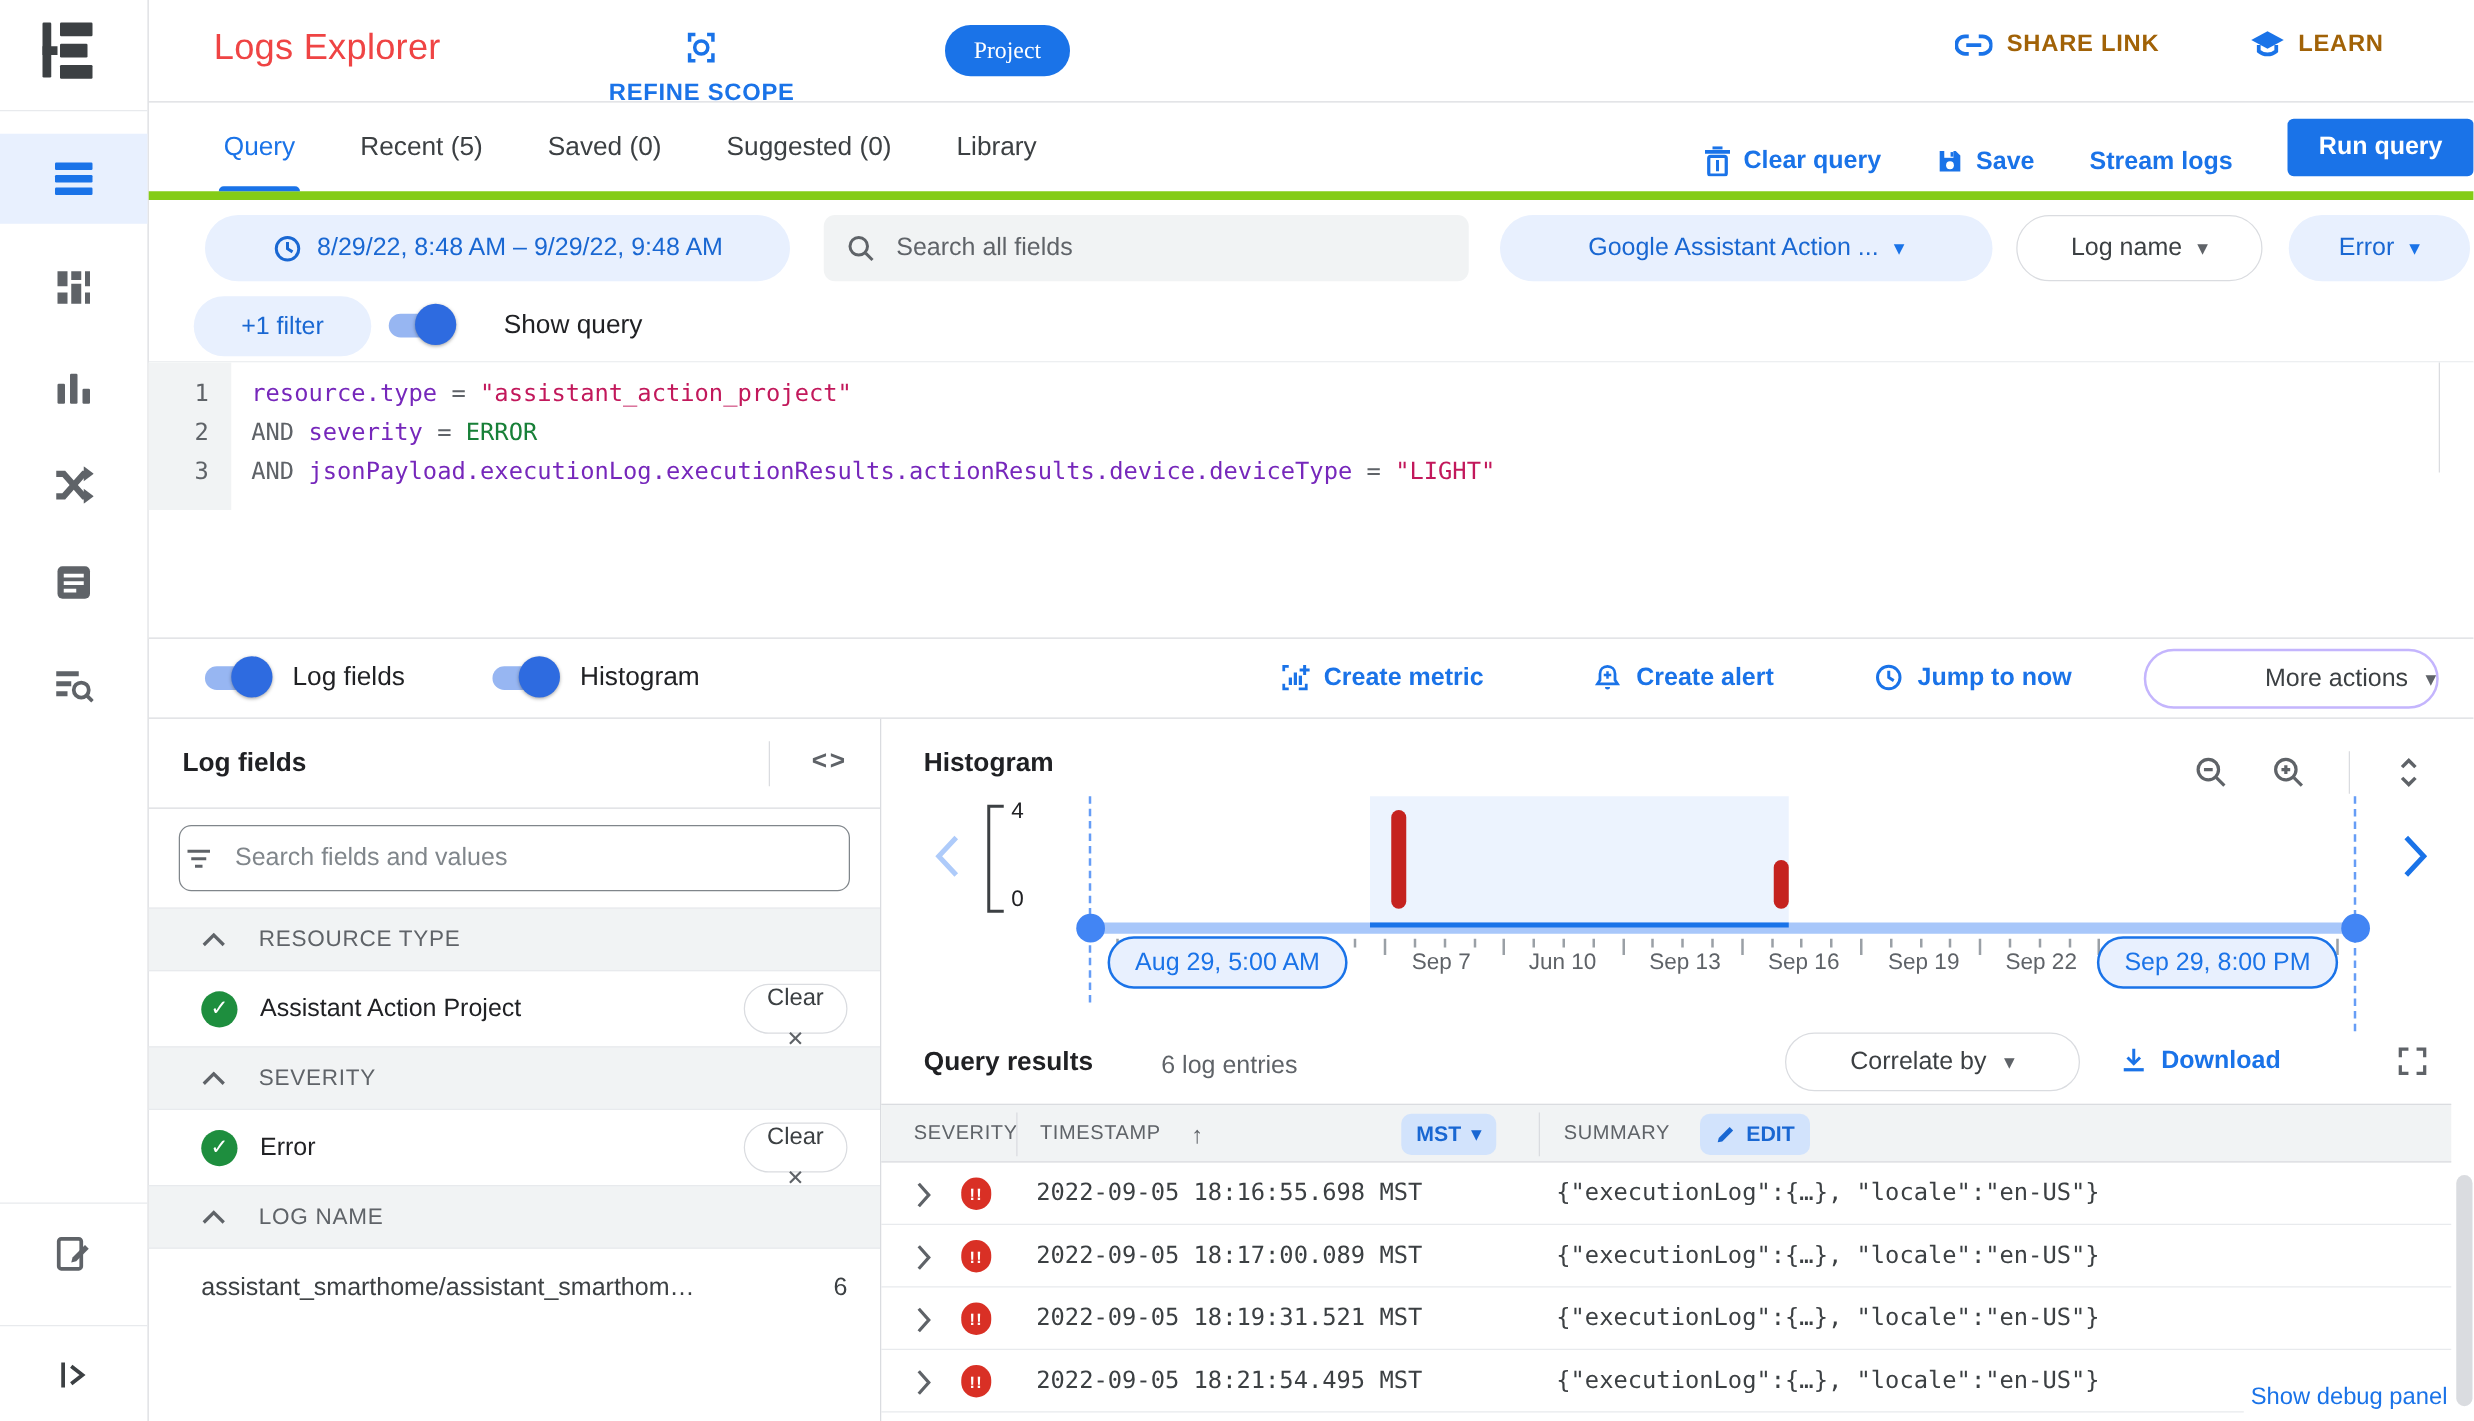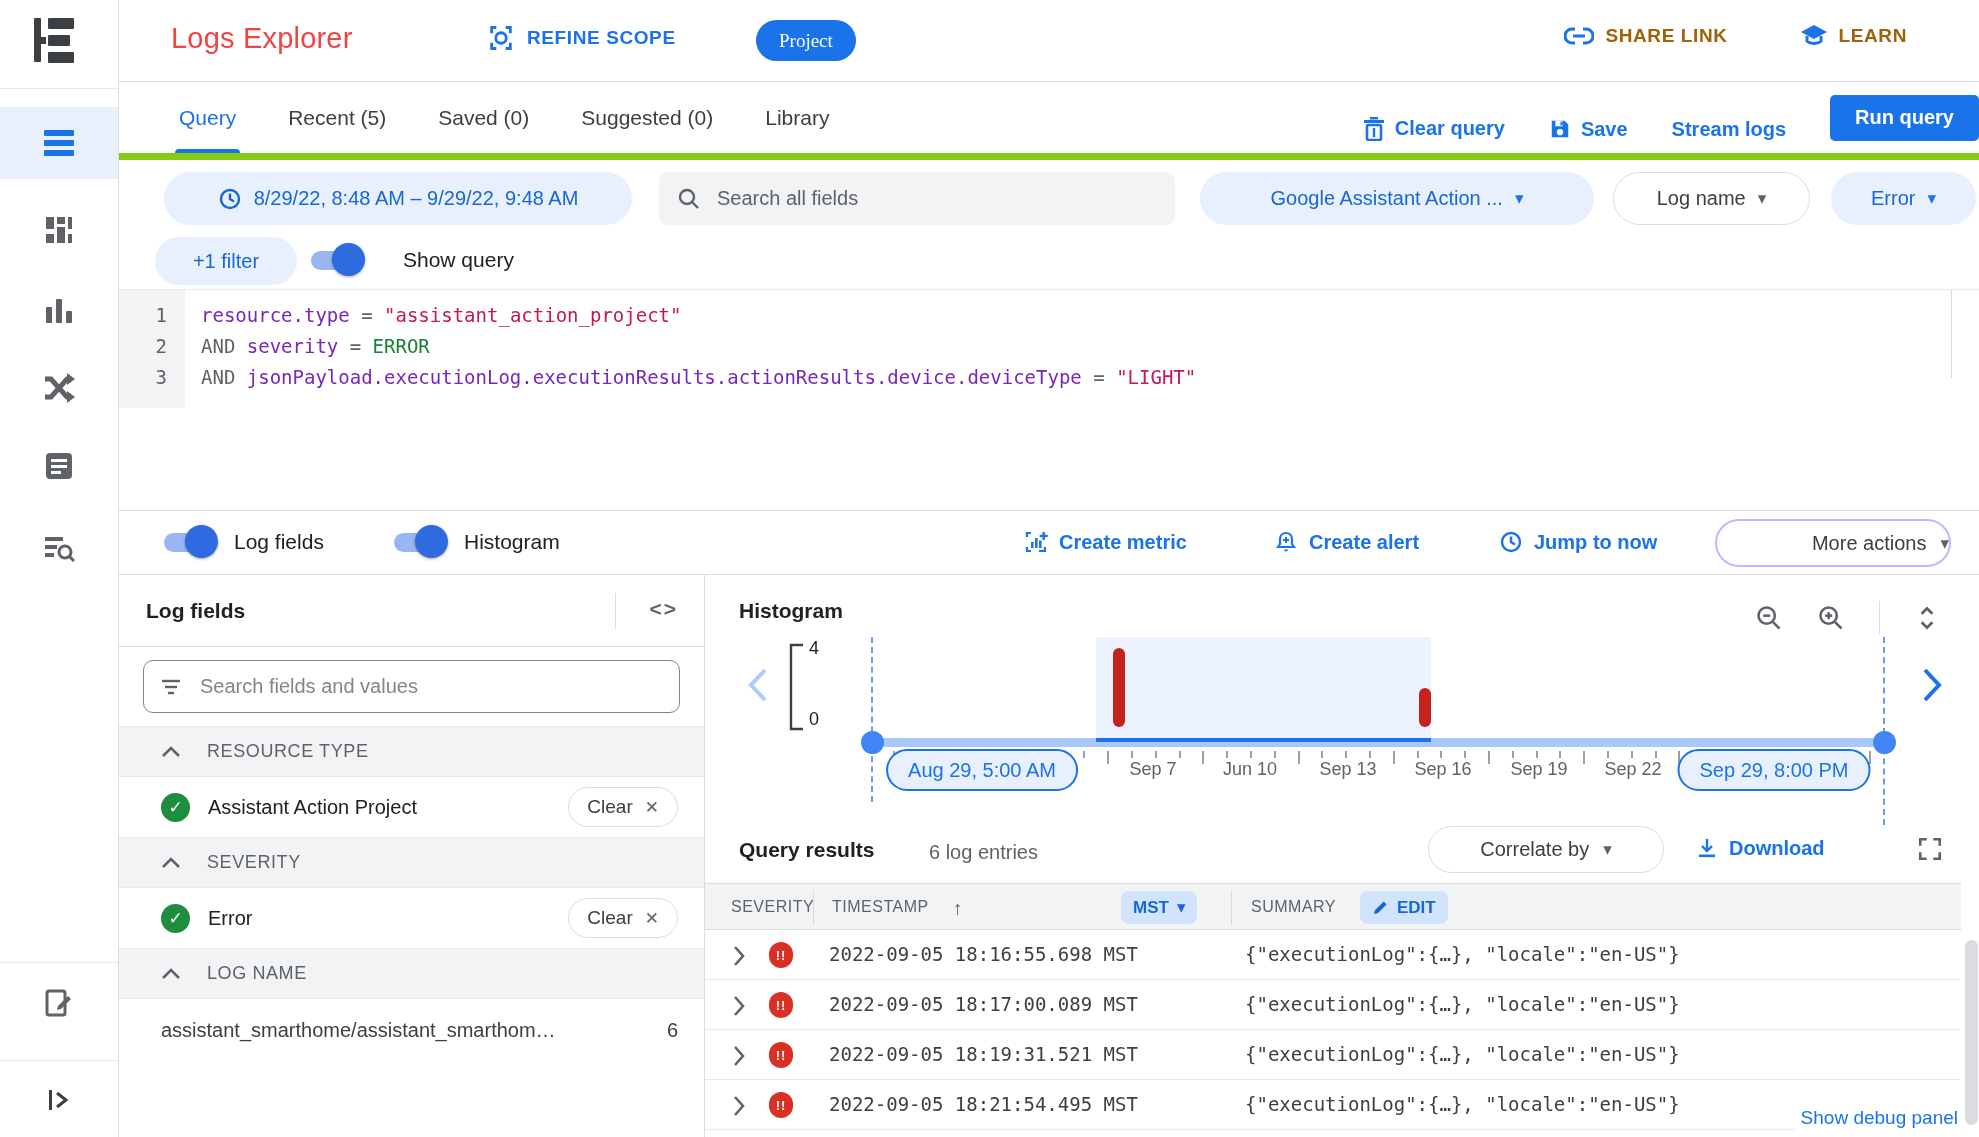--- a/index.html
+++ b/index.html
@@ -15,21 +15,21 @@
   .sb-div{position:absolute;left:0;width:118px;height:1px;background:#e8eaed;}
   .sb-item{position:absolute;left:0;width:118px;height:64px;display:flex;align-items:center;justify-content:center;cursor:pointer;}
   .sb-item.active{background:#e8f0fe;height:72px;}
 
   
   .main{position:absolute;left:119px;top:0;width:1860px;height:1137px;}
 
   .topbar{position:relative;height:82px;border-bottom:1px solid #dadce0;}
   .page-title{position:absolute;left:52px;top:22px;font-size:29px;color:#ef4444;letter-spacing:.2px;}
   .refine{position:absolute;left:368px;top:24px;display:flex;align-items:center;gap:12px;color:#1a73e8;
-          font-size:19px;font-weight:bold;letter-spacing:.6px;cursor:pointer;}
+          font-size:19px;font-weight:bold;letter-spacing:.6px;cursor:pointer;flex-direction:column;}
   .proj-pill{position:absolute;left:637px;top:20px;height:41px;border-radius:21px;background:#1a73e8;color:#fff;
              display:flex;align-items:center;padding:0 23px;font-size:19px;cursor:pointer;font-family:Liberation Serif, serif;}
   .top-right{position:absolute;right:72px;top:24px;display:flex;align-items:center;gap:72px;}
   .top-link{display:flex;align-items:center;gap:11px;color:#a16207;font-size:19px;font-weight:bold;letter-spacing:.6px;cursor:pointer;}
 
   
   .tabbar{position:relative;height:78px;border-bottom:7px solid #84cc16;display:flex;align-items:center;}
   .tabs{display:flex;align-items:center;margin-left:34px;height:100%;}
   .tab{position:relative;height:100%;display:flex;align-items:center;padding:0 26px;font-size:21px;color:#3c4043;cursor:pointer;}
   .tab.active{color:#1a73e8;}
@@ -82,31 +82,31 @@
   .more-pill{position:absolute;left:1596px;top:8px;width:236px;height:48px;border:2px solid #c4b5fd;border-radius:24px;
              display:flex;align-items:center;justify-content:flex-end;gap:14px;font-size:20px;color:#3c4043;cursor:pointer;background:#fff;}
 
   
   .content{position:relative;height:562px;display:flex;}
   .logfields{position:relative;width:586px;border-right:1px solid #dadce0;flex:none;}
   .lf-head{position:relative;height:72px;border-bottom:1px solid #dadce0;display:flex;align-items:center;}
   .lf-title{margin-left:27px;font-size:21px;font-weight:bold;color:#202124;}
   .lf-head .vdiv{position:absolute;right:88px;top:18px;width:1px;height:36px;background:#dadce0;}
   .lf-code{position:absolute;right:26px;top:22px;font-size:21px;color:#5f6368;letter-spacing:2px;cursor:pointer;font-weight:bold;}
-  .lf-search{margin:13px 24px;height:53px;border:1px solid #80868b;border-radius:10px;display:flex;align-items:center;padding:0 16px;gap:14px;}
+  .lf-search{margin:13px 24px;height:53px;border:1px solid #80868b;border-radius:10px;display:flex;align-items:center;padding:0 4px;gap:14px;}
   .lf-search input{flex:1;border:none;outline:none;background:transparent;font:inherit;font-size:20px;color:#202124;}
   .lf-search input::placeholder{color:#80868b;}
   .lf-sect{height:51px;background:#f1f3f4;border-top:1px solid #e8eaed;border-bottom:1px solid #e8eaed;
            display:flex;align-items:center;gap:26px;padding-left:42px;font-size:18px;color:#5f6368;letter-spacing:.6px;cursor:pointer;}
   .lf-row{height:60px;display:flex;align-items:center;padding-left:42px;position:relative;cursor:pointer;}
   .gcheck{width:29px;height:29px;border-radius:50%;background:#1e8e3e;color:#fff;display:flex;align-items:center;justify-content:center;
           font-size:17px;font-weight:bold;flex:none;}
   .lf-row .rlabel{margin-left:18px;font-size:20px;color:#202124;}
   .clear-pill{position:absolute;right:26px;top:10px;height:40px;border:1px solid #dadce0;border-radius:20px;background:#fff;
-              display:flex;align-items:center;gap:12px;padding:0 18px;font-size:19px;color:#3c4043;cursor:pointer;}
+              display:flex;align-items:center;gap:12px;padding:0 18px;font-size:19px;color:#3c4043;cursor:pointer;flex-direction:column;}
   .clear-pill .x{color:#5f6368;font-size:17px;}
   .lf-logname{height:62px;display:flex;align-items:center;padding:0 26px 0 42px;font-size:20px;color:#3c4043;}
   .lf-logname .val{flex:1;overflow:hidden;text-overflow:ellipsis;white-space:nowrap;}
   .lf-logname .cnt{margin-left:14px;color:#3c4043;}
 
   
   .rightpane{position:relative;flex:1;}
   .hist{position:absolute;left:0;top:0;width:1275px;height:243px;}
   .hist-title{position:absolute;left:34px;top:24px;font-size:21px;font-weight:bold;}
   .hist-icons{position:absolute;right:40px;top:26px;display:flex;align-items:center;gap:34px;}

